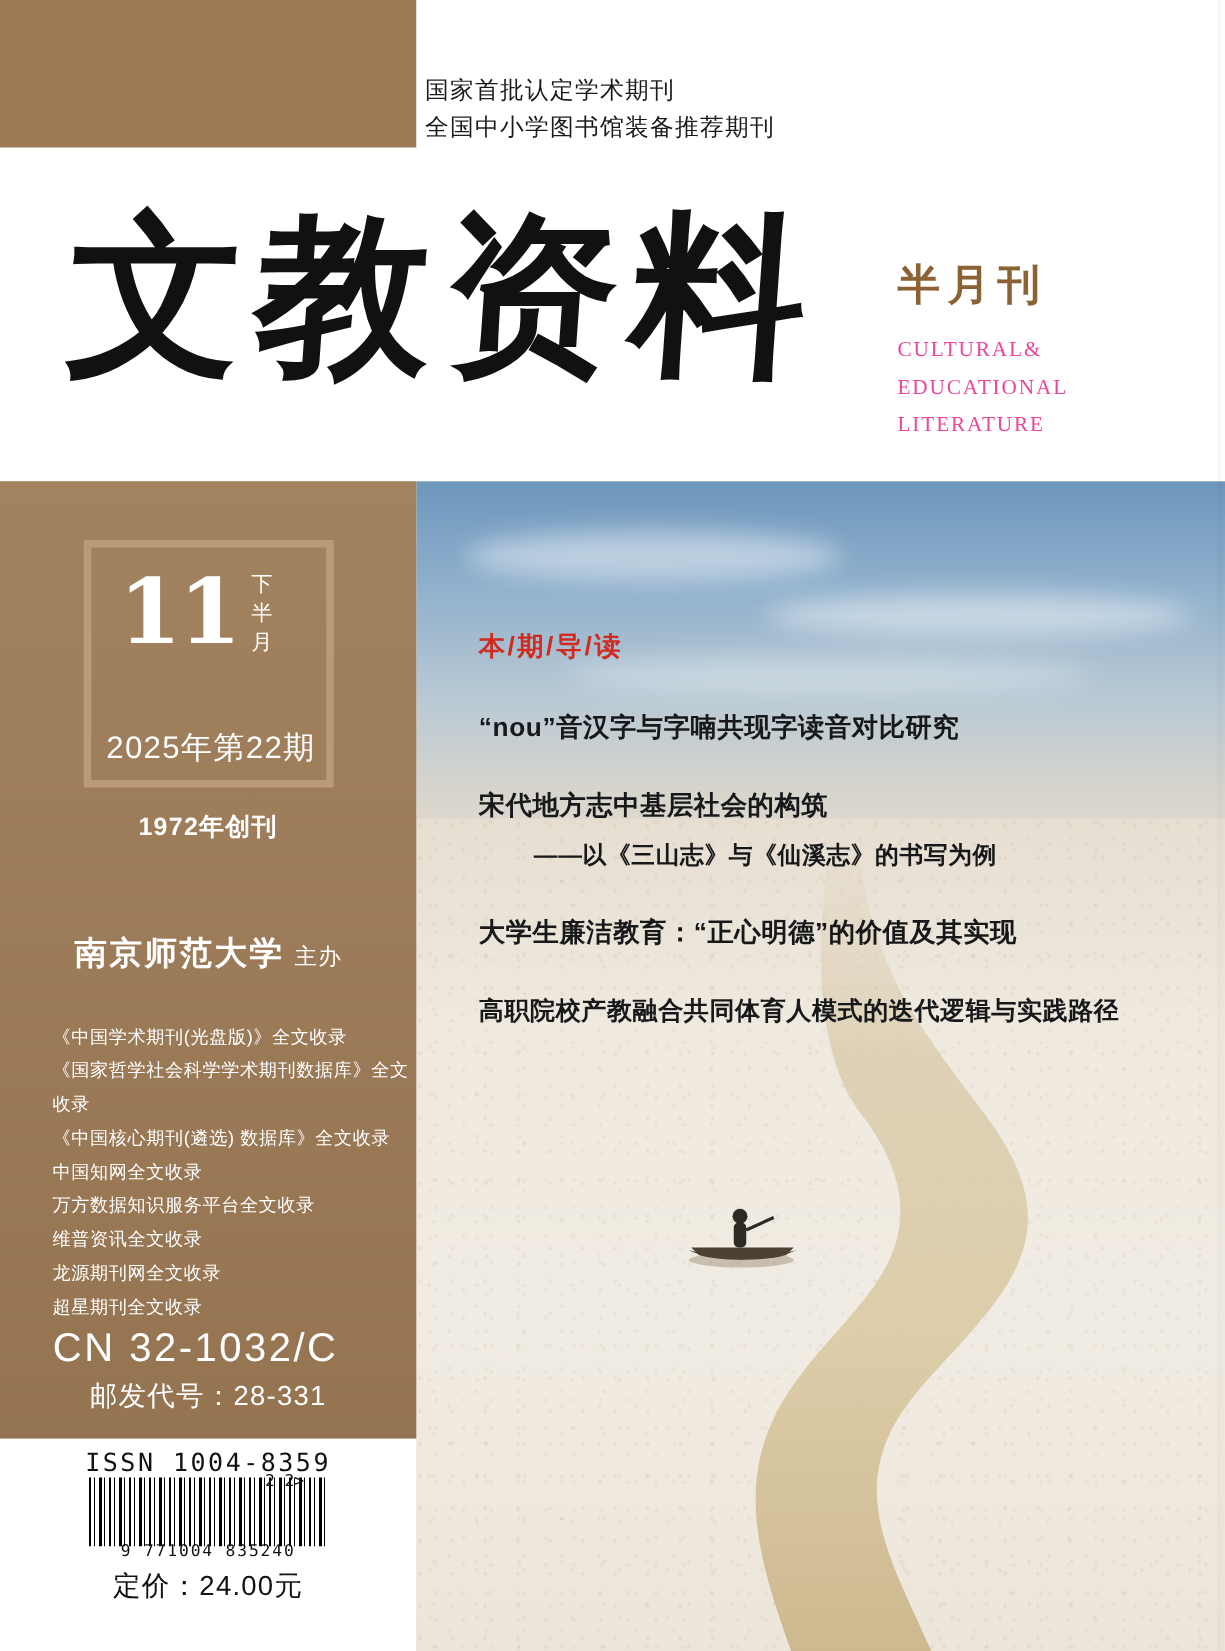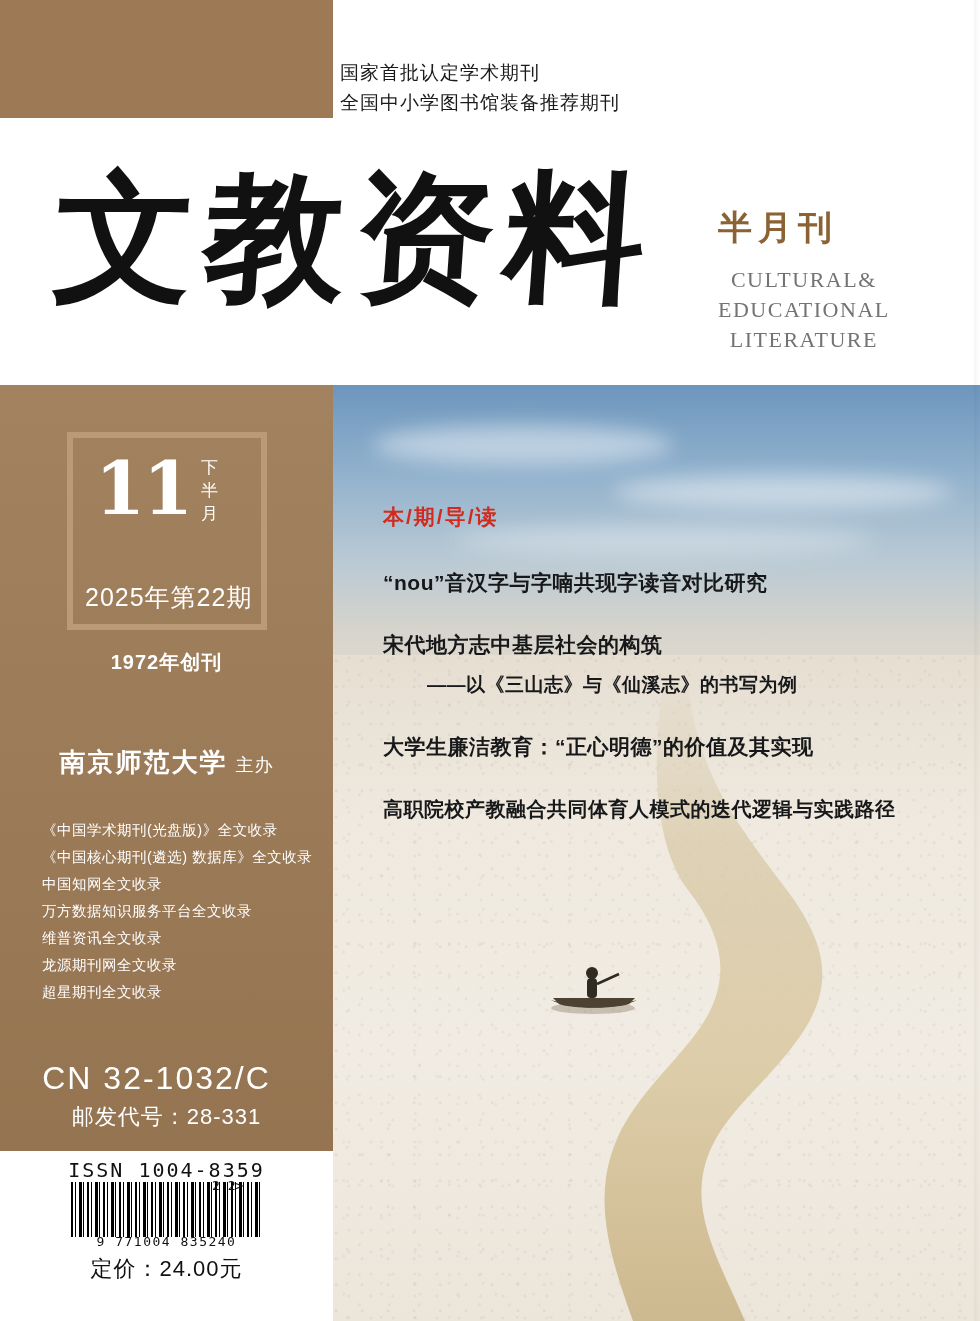--- a/index.html
+++ b/index.html
@@ -77,25 +77,24 @@
   .semimonthly {
     font-family: "DejaVu Serif", serif;
     font-weight: bold;
     font-size: 34px;
     letter-spacing: 6px;
     color: #8a6233;
     margin-bottom: 14px;
   }
   .en-title {
     font-family: "Liberation Serif", serif;
-    font-size: 22px;
+    font-size: 17px;
     line-height: 30px;
     letter-spacing: 1.5px;
-    color: #737373;
-    text-align: center;
+    color: #ec4899;
   }
 
   
   .left-col {
     position: absolute;
     left: 0;
     top: 385px;
     width: 333px;
     height: 766px;
     background: #9d7a55;
@@ -420,20 +419,21 @@
     <div class="total-issue">
       <div class="founded">1972年创刊</div>
     </div>
 
     <div class="publisher">
       <span class="uni">南京师范大学</span><span class="by">主办</span>
     </div>
 
     <div class="index-list">
       <div>《中国学术期刊(光盘版)》全文收录</div>
+      <div>《国家哲学社会科学学术期刊数据库》全文收录</div>
       <div>《中国核心期刊(遴选) 数据库》全文收录</div>
       <div>中国知网全文收录</div>
       <div>万方数据知识服务平台全文收录</div>
       <div>维普资讯全文收录</div>
       <div>龙源期刊网全文收录</div>
       <div>超星期刊全文收录</div>
     </div>
 
     <div class="cn-code" style="top:675px;left:0;">CN 32-1032/C</div>
     <div class="post-code" style="top:717px;left:0;">邮发代号：28-331</div>

